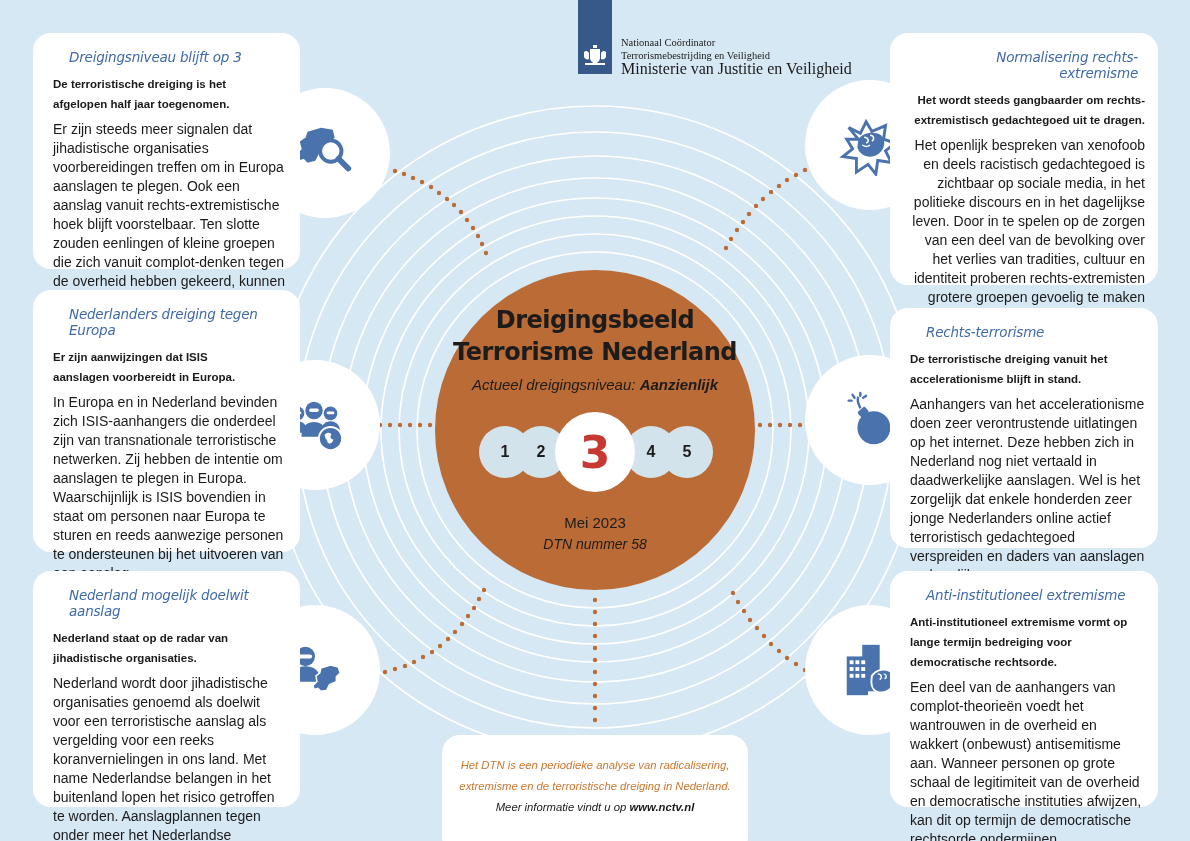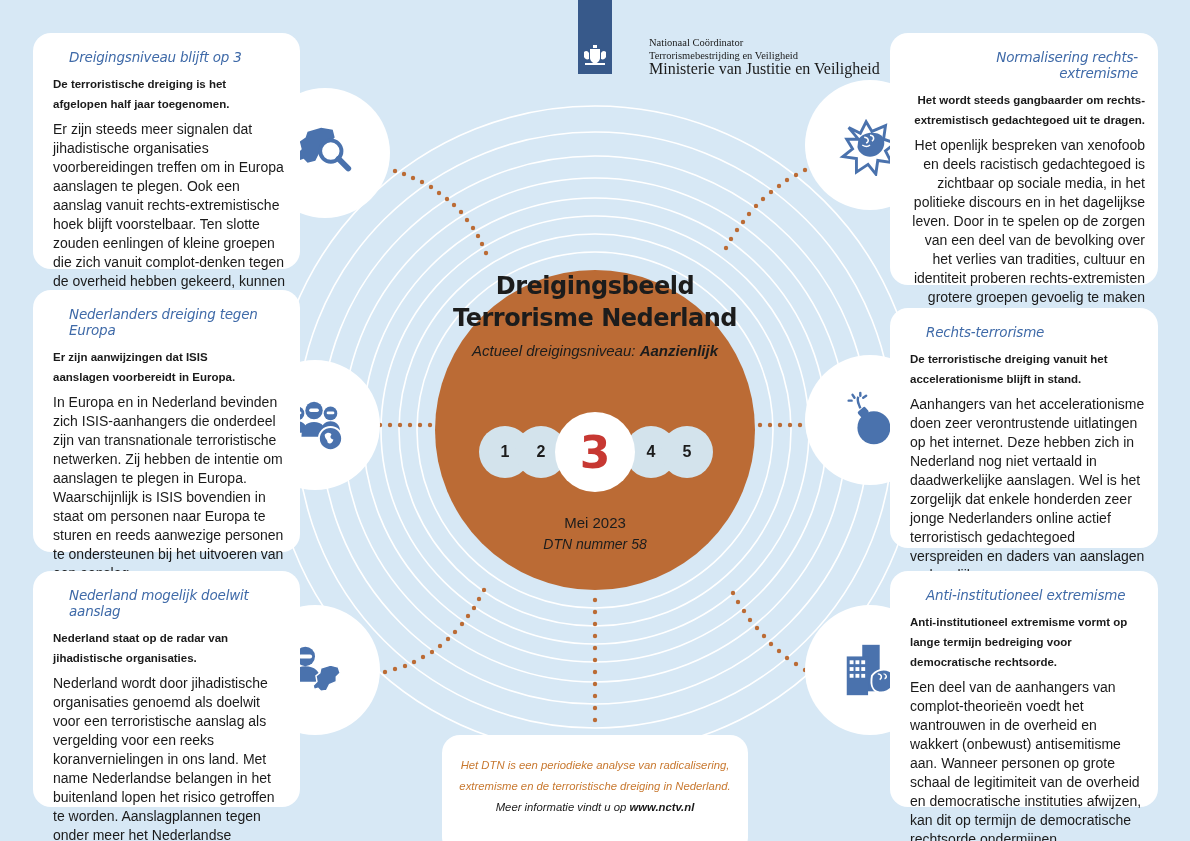--- a/index.html
+++ b/index.html
@@ -5,30 +5,30 @@
   html, body { margin:0; padding:0; }
   body { width:1190px; height:841px; position:relative; overflow:hidden; background:#d7e8f5; font-family:"Liberation Sans", sans-serif; }
   .rings { position:absolute; left:0; top:0; width:1190px; height:841px; }
   .card { position:absolute; background:#fff; border-radius:18px; box-sizing:border-box; padding:16px 20px 14px 20px; color:#1a1a1a; }
   .card .title { font-family:"DejaVu Sans", sans-serif; font-style:italic; color:#3f6aa8; font-size:13.5px; margin:0 0 9px 16px; letter-spacing:-0.2px; }
   .card .lead { font-weight:bold; font-size:11.5px; line-height:20px; margin:0 0 6px 0; }
   .card .body { font-size:14px; line-height:19px; margin:0; }
   .iconbub { position:absolute; width:130px; height:130px; border-radius:50%; background:#fff; display:flex; align-items:center; justify-content:center; }
   .iconbub svg { width:62px; height:62px; }
   .center { position:absolute; left:435px; top:270px; width:320px; height:320px; border-radius:50%; background:#bb6b35; text-align:center; }
-  .center .h1 { font-family:"DejaVu Sans", sans-serif; font-weight:bold; color:#1c1c1c; font-size:24px; line-height:32px; letter-spacing:-0.5px; }
+  .center .h1 { font-family:"DejaVu Sans", sans-serif; font-weight:bold; color:#1c1c1c; font-size:24px; line-height:32px; margin-top:34px; letter-spacing:-0.5px; }
   .center .lvl { font-style:italic; font-size:15px; color:#1c1c1c; margin-top:8px; }
   .center .lvl b { font-weight:bold; }
   .scale { position:absolute; left:40px; top:142px; width:240px; height:80px; }
   .dot { position:absolute; top:14px; width:52px; height:52px; border-radius:50%; background:#d3e3ec; display:flex; align-items:center; justify-content:center; font-weight:bold; font-size:16px; color:#1c1c1c; }
   .dot.active { top:0; width:80px; height:80px; background:#fff; color:#c73832; font-size:44px; font-family:"DejaVu Sans", sans-serif; }
   .center .date { position:absolute; left:0; right:0; top:244px; font-weight:normal; font-size:15px; color:#1c1c1c; }
   .center .dtn { position:absolute; left:0; right:0; top:266px; font-style:italic; font-size:14px; color:#1c1c1c; }
   .logo { position:absolute; left:578px; top:0; width:34px; height:74px; background:#37598a; display:flex; align-items:flex-end; justify-content:center; padding-bottom:8px; box-sizing:border-box; }
-  .logotext { position:absolute; left:621px; top:36px; font-family:"Liberation Serif", serif; font-size:10.5px; line-height:13px; color:#1a1a1a;margin-left:28px; }
+  .logotext { position:absolute; left:621px; top:36px; font-family:"Liberation Serif", serif; font-size:10.5px; line-height:13px; color:#1a1a1a; }
   .logotext .it { font-size:16px; }
   .footer { position:absolute; left:442px; top:735px; width:306px; height:120px; background:#fff; border-radius:18px; text-align:center; padding-top:20px; box-sizing:border-box; }
   .footer .o { font-style:italic; color:#c8782f; font-size:11.3px; line-height:21px; }
   .footer .k { font-style:italic; color:#1a1a1a; font-size:11.3px; line-height:21px; }
   .footer .k b { font-weight:bold; }
 </style>
 </head>
 <body>
 
 <svg class="rings" viewBox="0 0 1190 841">

